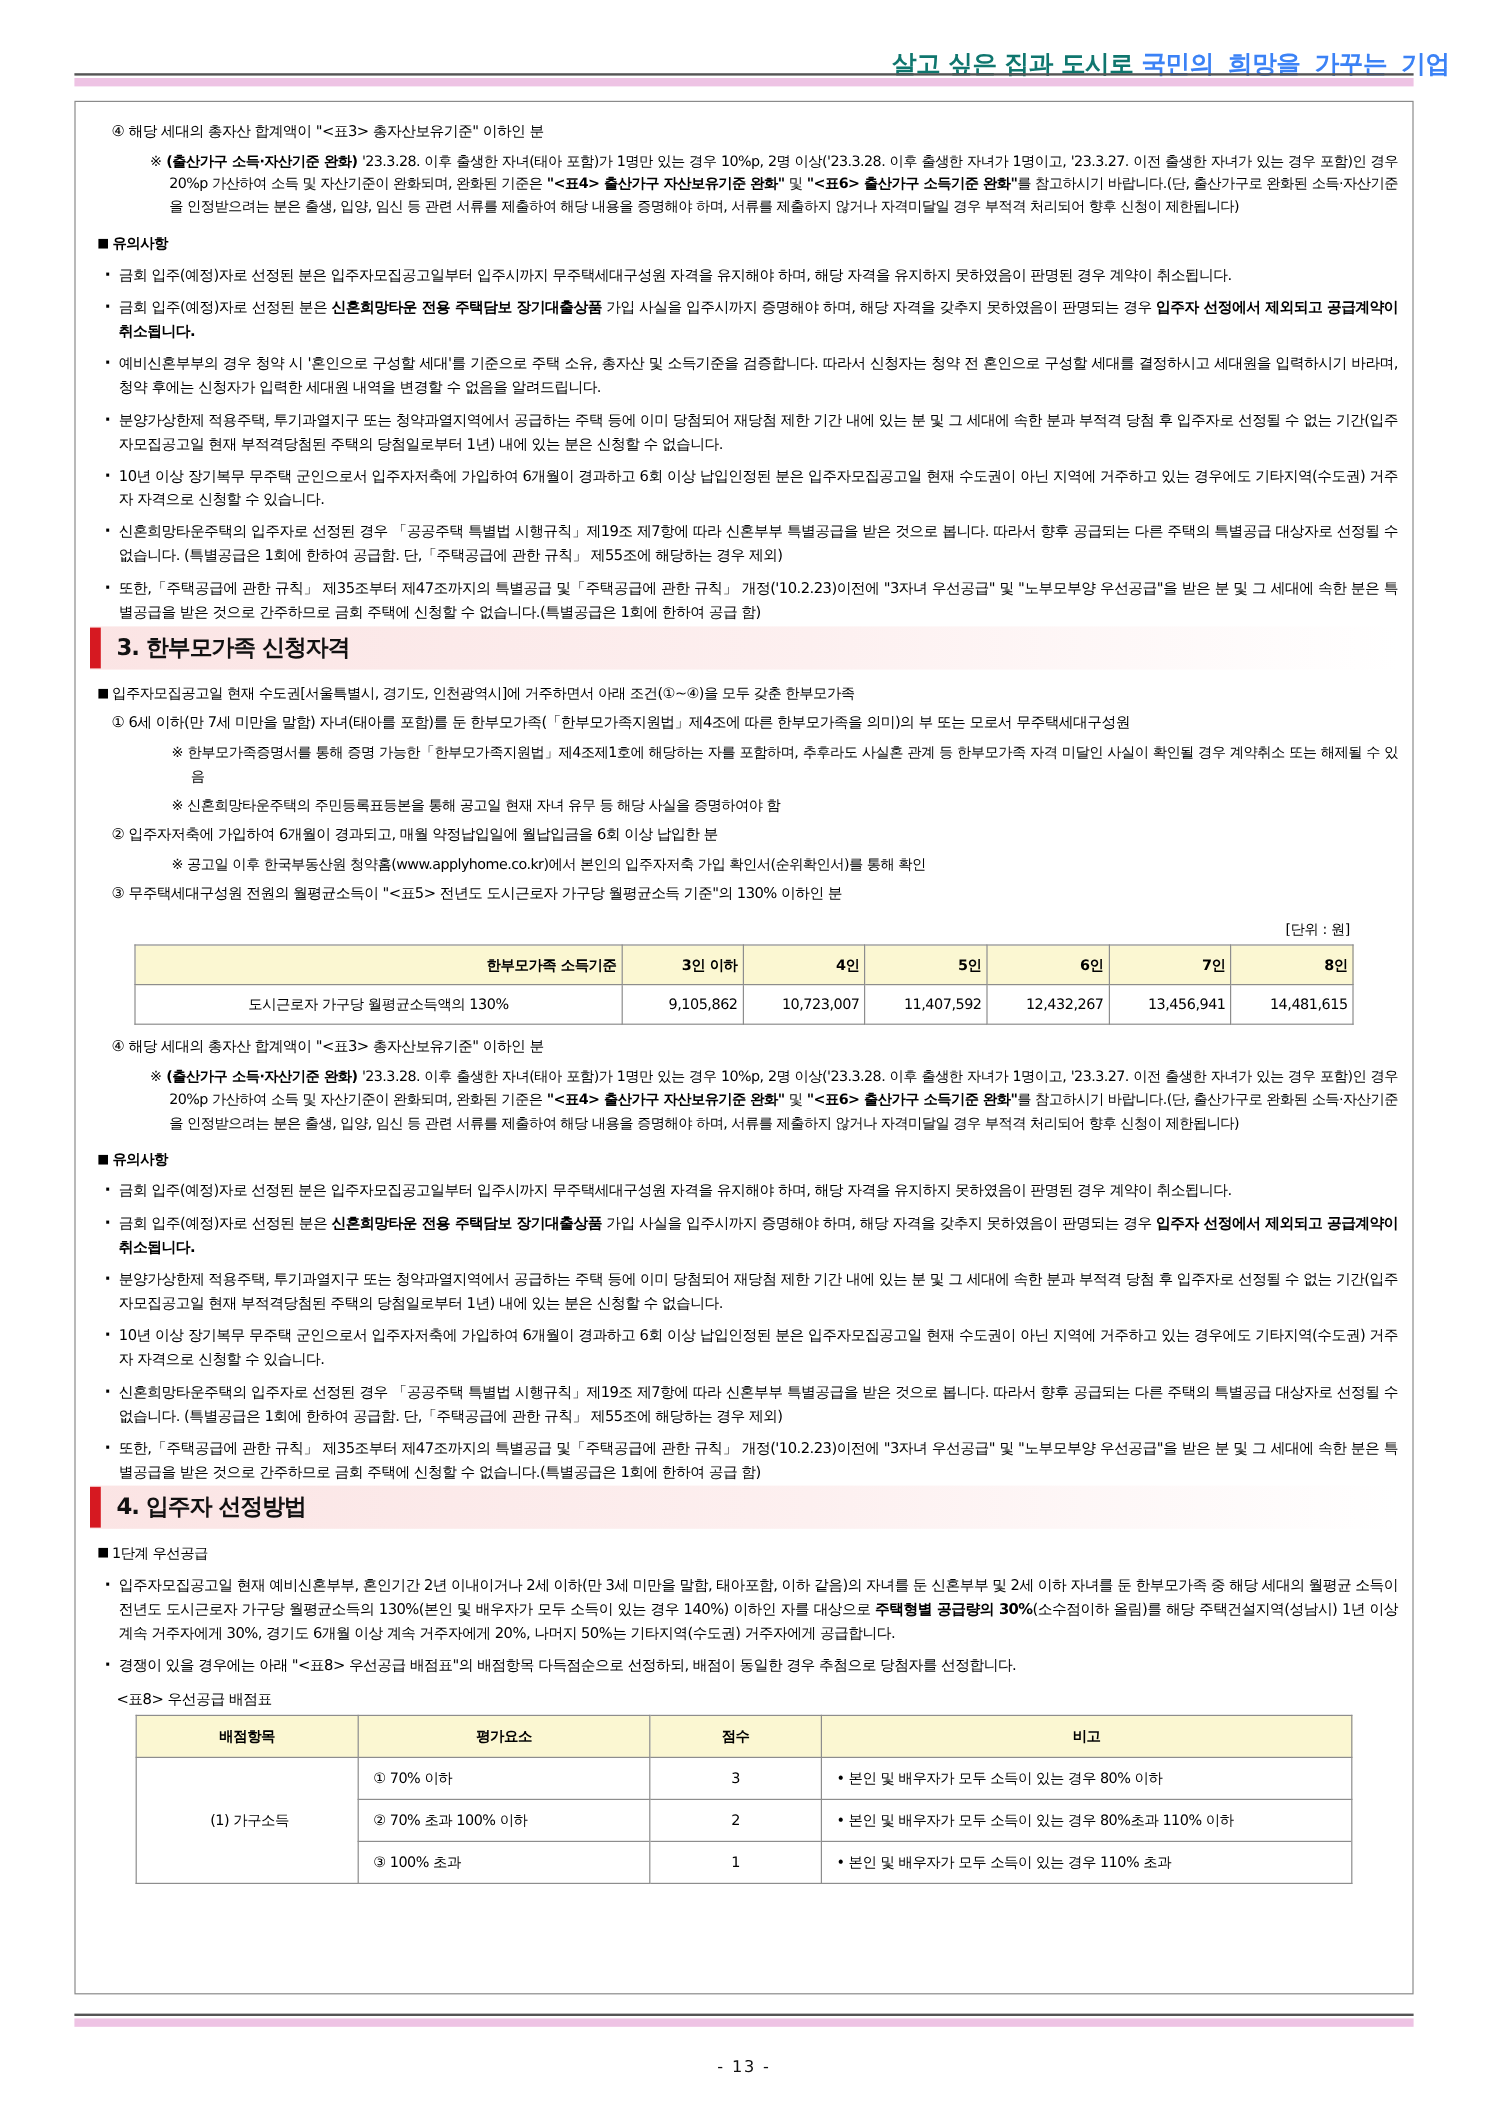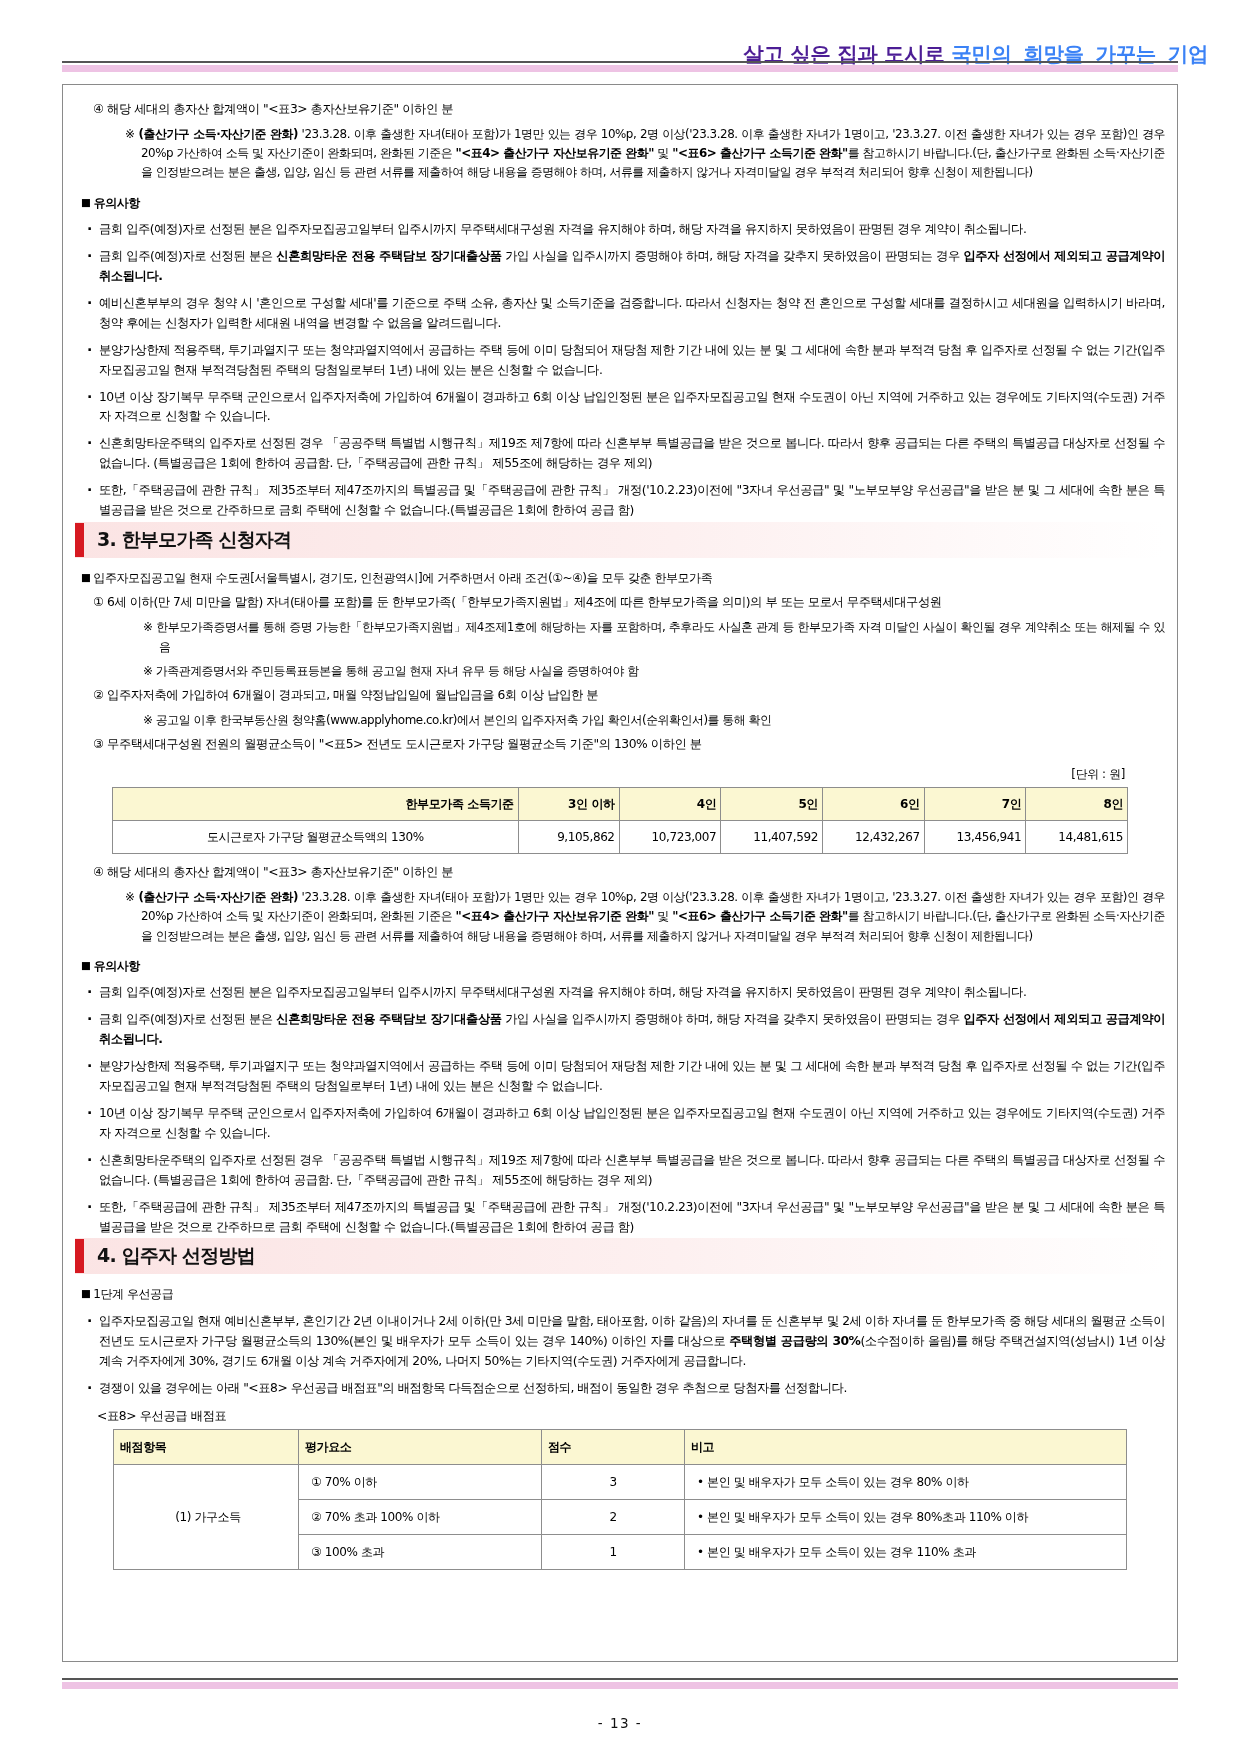--- a/index.html
+++ b/index.html
@@ -33,21 +33,21 @@
     justify-content: flex-end;
   }
   .slogan {
     font-size: 20.5px;
     font-weight: bold;
     letter-spacing: -0.4px;
     white-space: nowrap;
     padding-bottom: 6px;
     line-height: 1;
   }
-  .slogan .s-green { color: #4c1d95; margin-left: 44px; }
+  .slogan .s-green { color: #0f766e; margin-left: 44px; }
   .slogan .s-blue  { color: #3b82f6; font-family: Liberation Mono, monospace; }
 
   .header-rule-top {
     position: absolute;
     left: 62px; right: 62px;
     bottom: 9px;
     height: 2px;
     background: #555555;
   }
   .header-rule-pink {
@@ -222,21 +222,21 @@
   }
   table.score th,
   table.score td {
     border: 1px solid #8d8d8d;
     padding: 6px 6px;
     height: 22px;
   }
   table.score th {
     background: #fbf7d2;
     font-weight: bold;
-    text-align: left;
+    text-align: center;
     margin-top: 28px;
   }
   table.score td.center { text-align: center; }
   table.score td.left   { text-align: left; padding-left: 12px; }
   table.score td.catcell{ text-align: center; padding-left: 10px; }
   table.score tr.mid td.dashed-top { border-top: 1px dashed #a9a9a9; }
   table.score tr.mid td.dashed-bot { border-bottom: 1px dashed #a9a9a9; }
 </style>
 </head>
 <body>
@@ -276,21 +276,21 @@
 
     <div class="section-title">
       <div class="bar"></div>
       <div class="stitle">3. 한부모가족 신청자격</div>
     </div>
 
     <div class="lvl-square normal">입주자모집공고일 현재 수도권[서울특별시, 경기도, 인천광역시]에 거주하면서 아래 조건(①~④)을 모두 갖춘 한부모가족</div>
 
     <div class="lvl-circle">① 6세 이하(만 7세 미만을 말함) 자녀(태아를 포함)를 둔 한부모가족(「한부모가족지원법」제4조에 따른 한부모가족을 의미)의 부 또는 모로서 무주택세대구성원</div>
     <div class="lvl-star deep">※ 한부모가족증명서를 통해 증명 가능한「한부모가족지원법」제4조제1호에 해당하는 자를 포함하며, 추후라도 사실혼 관계 등 한부모가족 자격 미달인 사실이 확인될 경우 계약취소 또는 해제될 수 있음</div>
-    <div class="lvl-star deep">※ 가족관계증명서와 주민등록표등본을 통해 공고일 현재 자녀 유무 등 해당 사실을 증명하여야 함</div>
+    <div class="lvl-star deep">※ 신혼희망타운주택의 주민등록표등본을 통해 공고일 현재 자녀 유무 등 해당 사실을 증명하여야 함</div>
     <div class="lvl-circle">② 입주자저축에 가입하여 6개월이 경과되고, 매월 약정납입일에 월납입금을 6회 이상 납입한 분</div>
     <div class="lvl-star deep">※ 공고일 이후 한국부동산원 청약홈(www.applyhome.co.kr)에서 본인의 입주자저축 가입 확인서(순위확인서)를 통해 확인</div>
     <div class="lvl-circle">③ 무주택세대구성원 전원의 월평균소득이 "&lt;표5&gt; 전년도 도시근로자 가구당 월평균소득 기준"의 130% 이하인 분</div>
 
     <div class="unit-note">[단위 : 원]</div>
 
     <table class="income">
       <thead>
         <tr>
           <th style="width:440px">한부모가족 소득기준</th>

